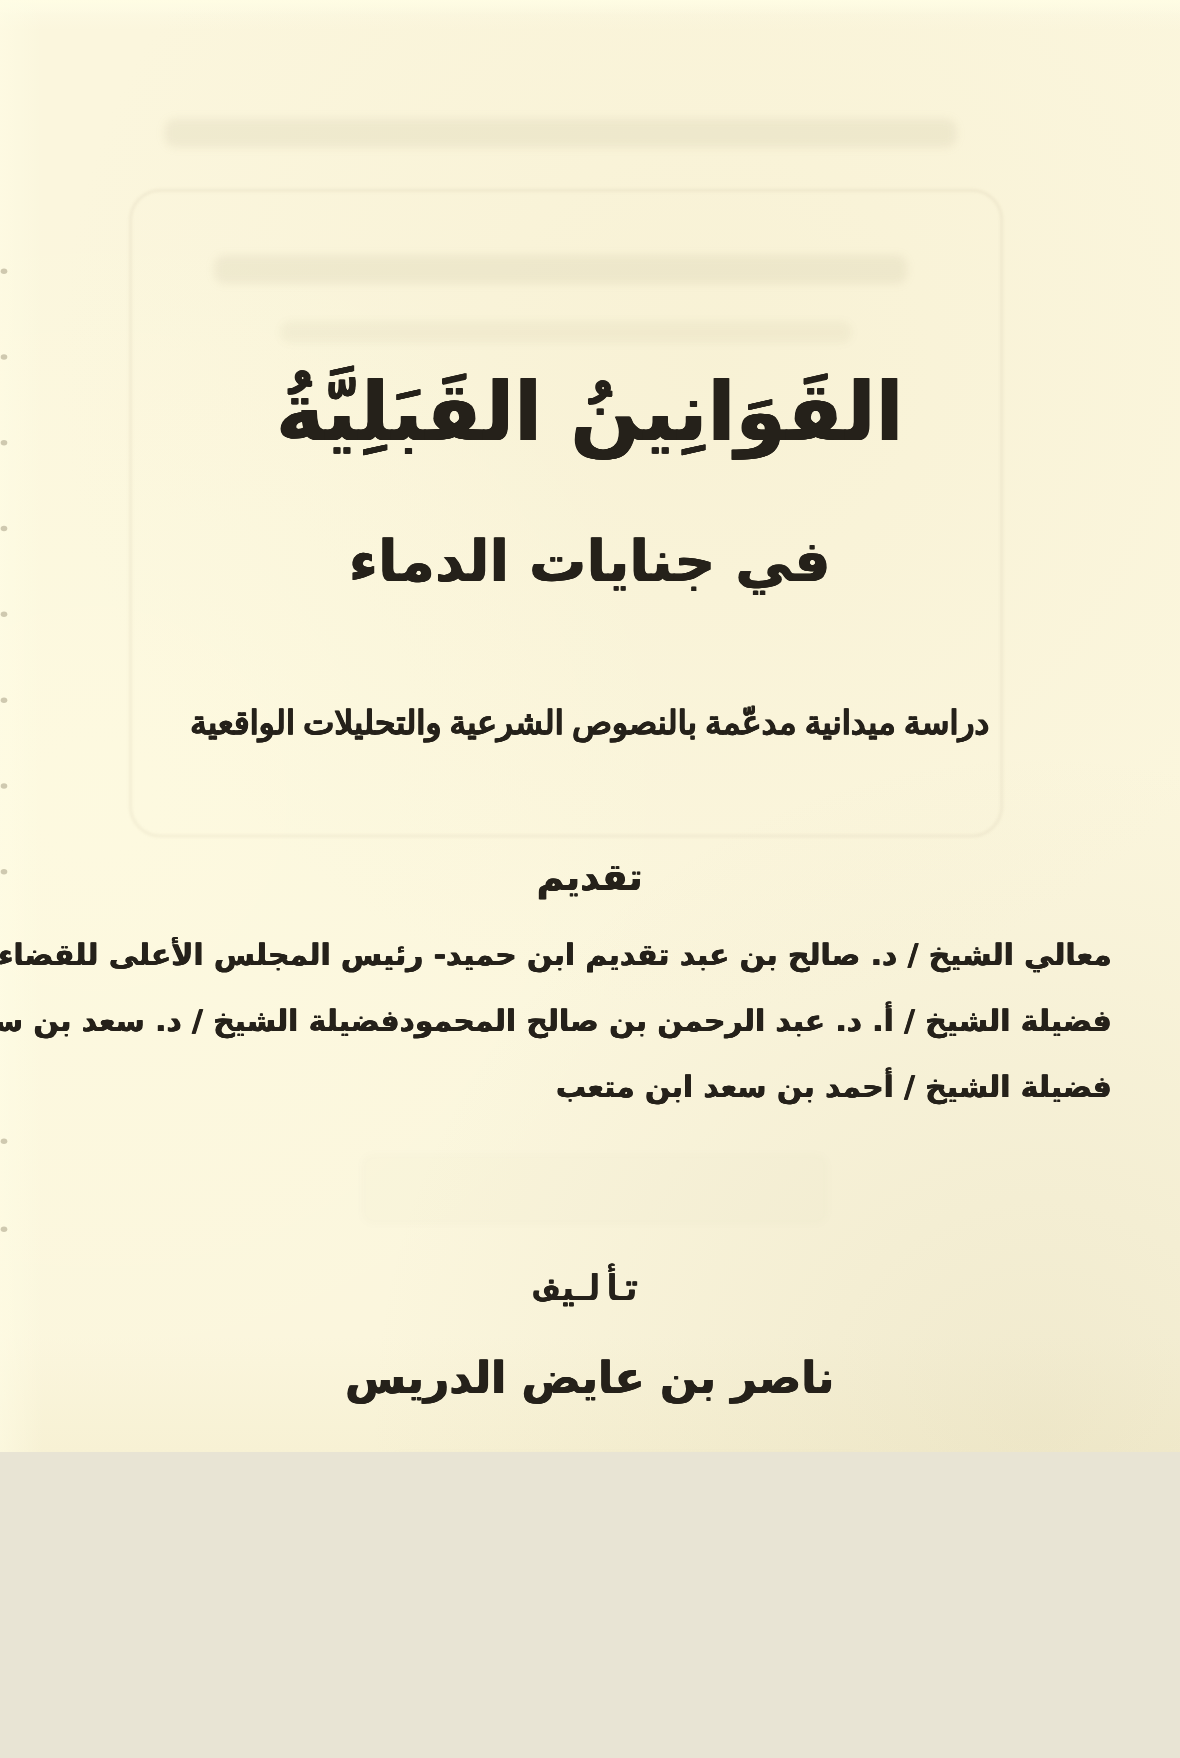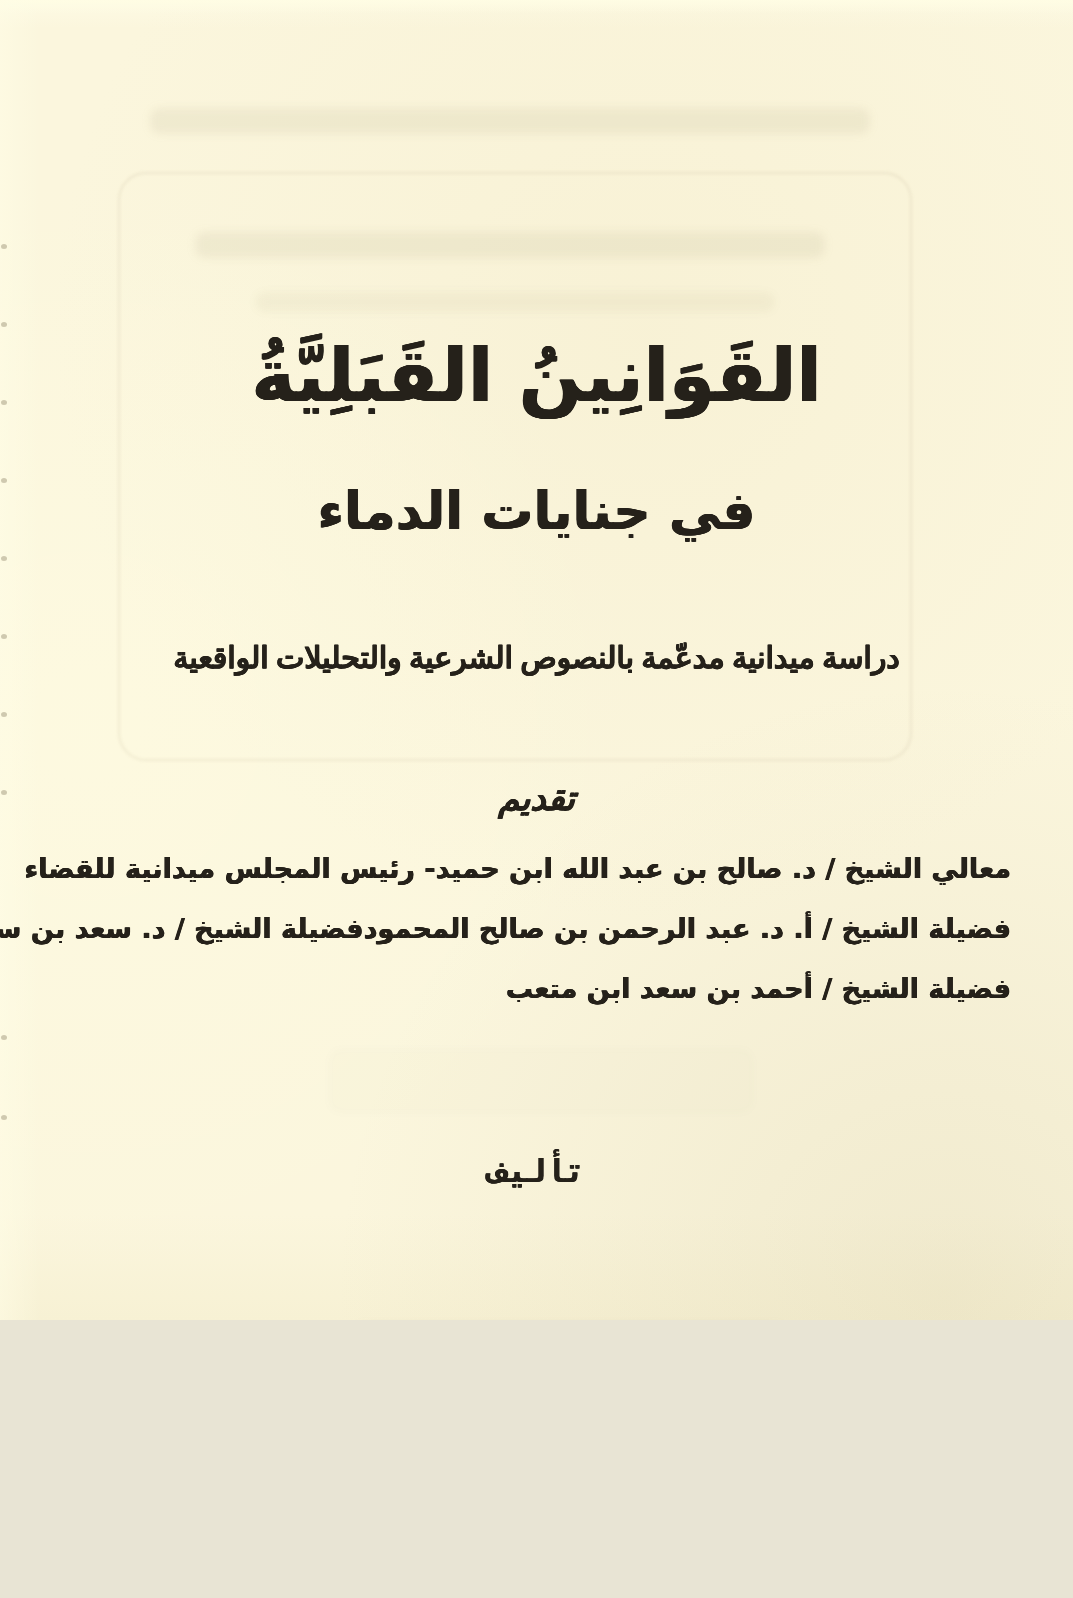--- a/index.html
+++ b/index.html
@@ -51,21 +51,20 @@
     top: 634px;
     font-size: 30px;
     line-height: 1.6;
     text-shadow: 0.4px 0 0 currentColor, -0.4px 0 0 currentColor;
     font-family: Liberation Serif, serif;
   }
   .foreword-heading {
     top: 778px;
     font-size: 34px;
     text-shadow: 0.4px 0 0 currentColor, -0.4px 0 0 currentColor;
-    font-style: italic;
   }
   .foreword-list {
     position: absolute;
     top: 838px;
     right: 62px;
     left: 70px;
   }
   .foreword-row {
     display: flex;
     justify-content: space-between;
@@ -145,27 +144,28 @@
   <div class="edge-dot" style="top:1115px"></div>
 
   <div class="txt title">القَوَانِينُ القَبَلِيَّةُ</div>
   <div class="txt subtitle">في جنايات الدماء</div>
   <div class="txt description">دراسة ميدانية مدعّمة بالنصوص الشرعية والتحليلات الواقعية</div>
 
   <div class="txt foreword-heading">تقديم</div>
 
   <div class="foreword-list">
     <div class="foreword-row">
-      <span>معالي الشيخ / د. صالح بن عبد الله ابن حميد</span>
-      <span>- رئيس المجلس ميدانية للقضاء</span>
+      <span>معالي الشيخ / د. صالح بن عبد تقديم ابن حميد</span>
+      <span>- رئيس المجلس الأعلى للقضاء</span>
     </div>
     <div class="foreword-row">
       <span>فضيلة الشيخ / أ. د. عبد الرحمن بن صالح المحمود</span>
       <span>فضيلة الشيخ / د. سعد بن سعيد الحجري</span>
     </div>
     <div class="foreword-row">
       <span>فضيلة الشيخ / أحمد بن سعد ابن متعب</span>
     </div>
   </div>
 
   <div class="txt author-heading">تأليف</div>
+  <div class="txt author-name">ناصر بن عايض الدريس</div>
 
 </div>
 
 </body></html>

